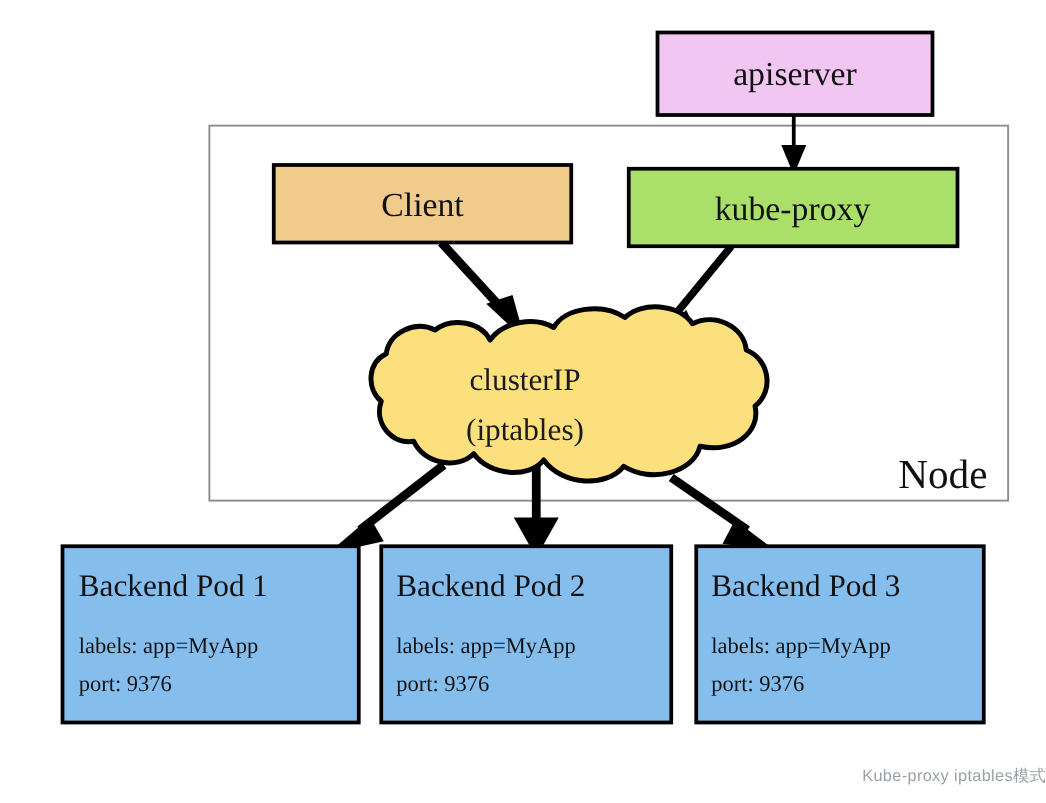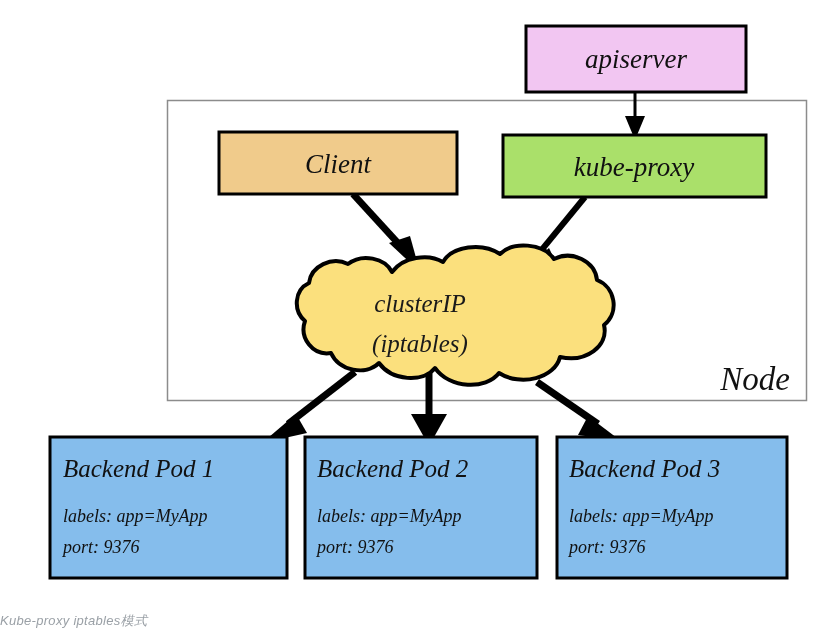--- a/index.html
+++ b/index.html
@@ -13,21 +13,20 @@
     position: relative;
     font-family: "Liberation Serif", "DejaVu Serif", serif;
     overflow: hidden;
   }
   #diagram-root {
     position: absolute;
     left: 0;
     top: 0;
     width: 837px;
     height: 642px;
-    font-style: italic;
   }
   svg#diagram-svg {
     display: block;
     width: 837px;
     height: 642px;
   }
   .box-title {
     font-family: "Liberation Serif", "DejaVu Serif", serif;
     font-size: 27px;
     fill: #111111;
@@ -50,21 +49,21 @@
   .node-label {
     font-family: "Liberation Serif", "DejaVu Serif", serif;
     font-size: 33px;
     fill: #111111;
   }
   .caption {
     position: absolute;
     left: 0;
     top: 612px;
     width: 837px;
-    text-align: left;
+    text-align: right;
     font-family: "Liberation Sans", "DejaVu Sans", sans-serif;
     font-size: 13px;
     color: #9aa0a6;
     letter-spacing: 0.3px;
   }
 </style>
 </head>
 <body>
 
 <div id="diagram-root">

